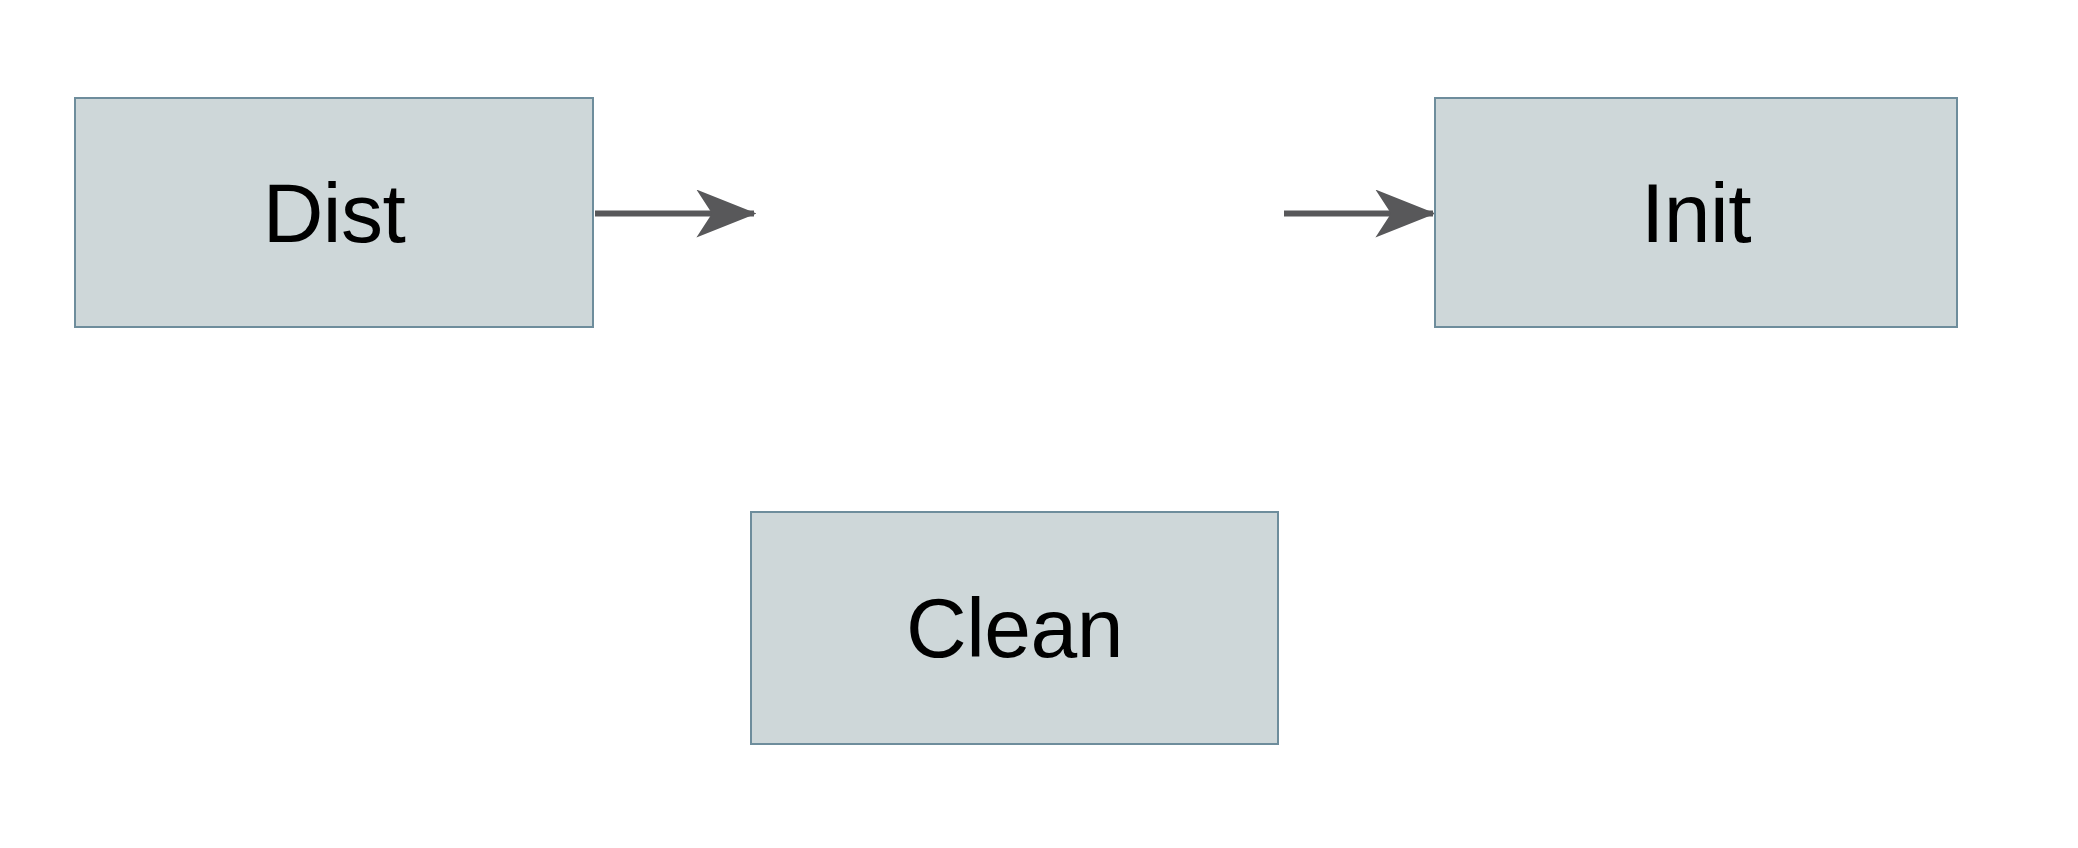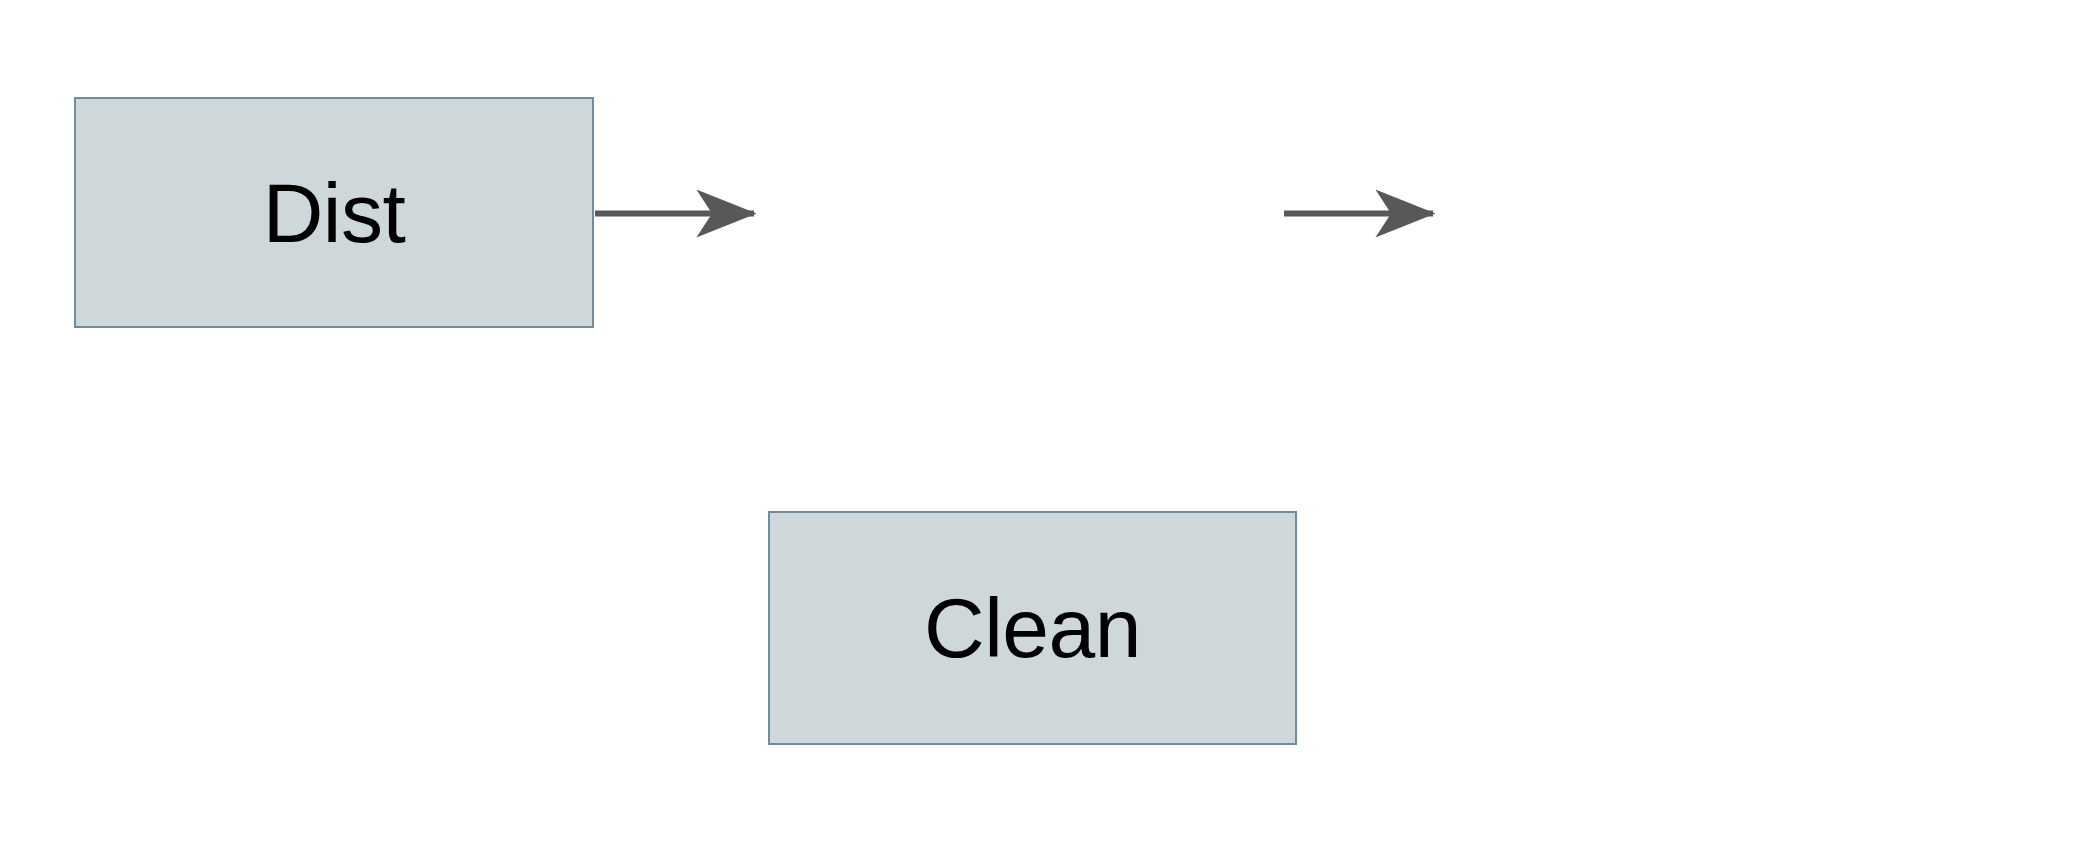--- a/index.html
+++ b/index.html
@@ -43,21 +43,21 @@
     top: 0;
     width: 2078px;
     height: 848px;
     z-index: 1;
     pointer-events: none;
   }
   
   #node-dist    { left: 74px;   top: 97px;  width: 520px; height: 231px; }
   #node-compile { left: 754px;  top: 97px;  width: 529px; height: 231px; }
   #node-init    { left: 1434px; top: 97px;  width: 524px; height: 231px; }
-  #node-clean   { left: 768px;  top: 511px; width: 529px; height: 234px; }
+  #node-clean   { left: 750px;  top: 511px; width: 529px; height: 234px; }
 </style>
 </head>
 <body>
 
 <div id="diagram-canvas">
 
   <svg class="edge-layer" viewBox="0 0 2078 848">
     <defs>
       <marker id="arrowhead-barbed" markerWidth="10" markerHeight="8" refX="9.6" refY="4" orient="auto" markerUnits="strokeWidth">
         <path d="M 0,0 L 10,4 L 0,8 L 2.6,4 Z" fill="#58585a"></path>
@@ -71,18 +71,21 @@
     <g>
       <line x1="1284" y1="213.5" x2="1433" y2="213.5" stroke="#58585a" stroke-width="6" marker-end="url(#arrowhead-barbed)"></line>
     </g>
   </svg>
 
   <div class="node" id="node-dist">
     <span class="node-label">Dist</span>
   </div>
 
 
+  <div class="node" id="node-init">
+    <span class="node-label">Init</span>
+  </div>
 
   <div class="node" id="node-clean">
     <span class="node-label">Clean</span>
   </div>
 
 </div>
 
 </body></html>

